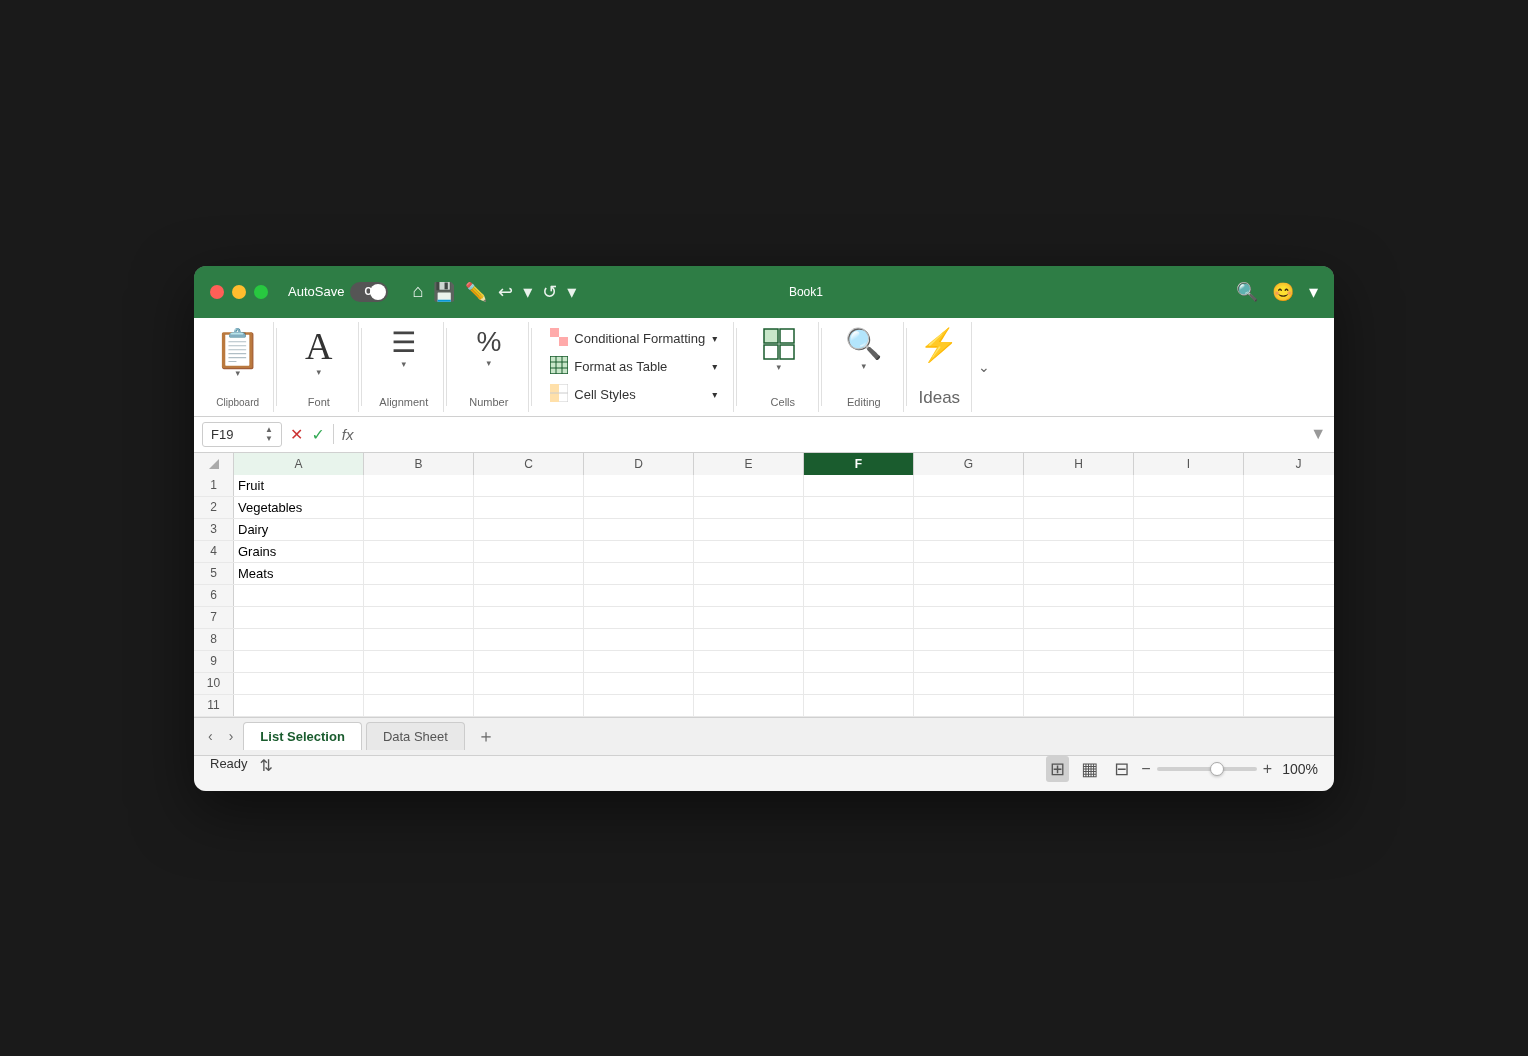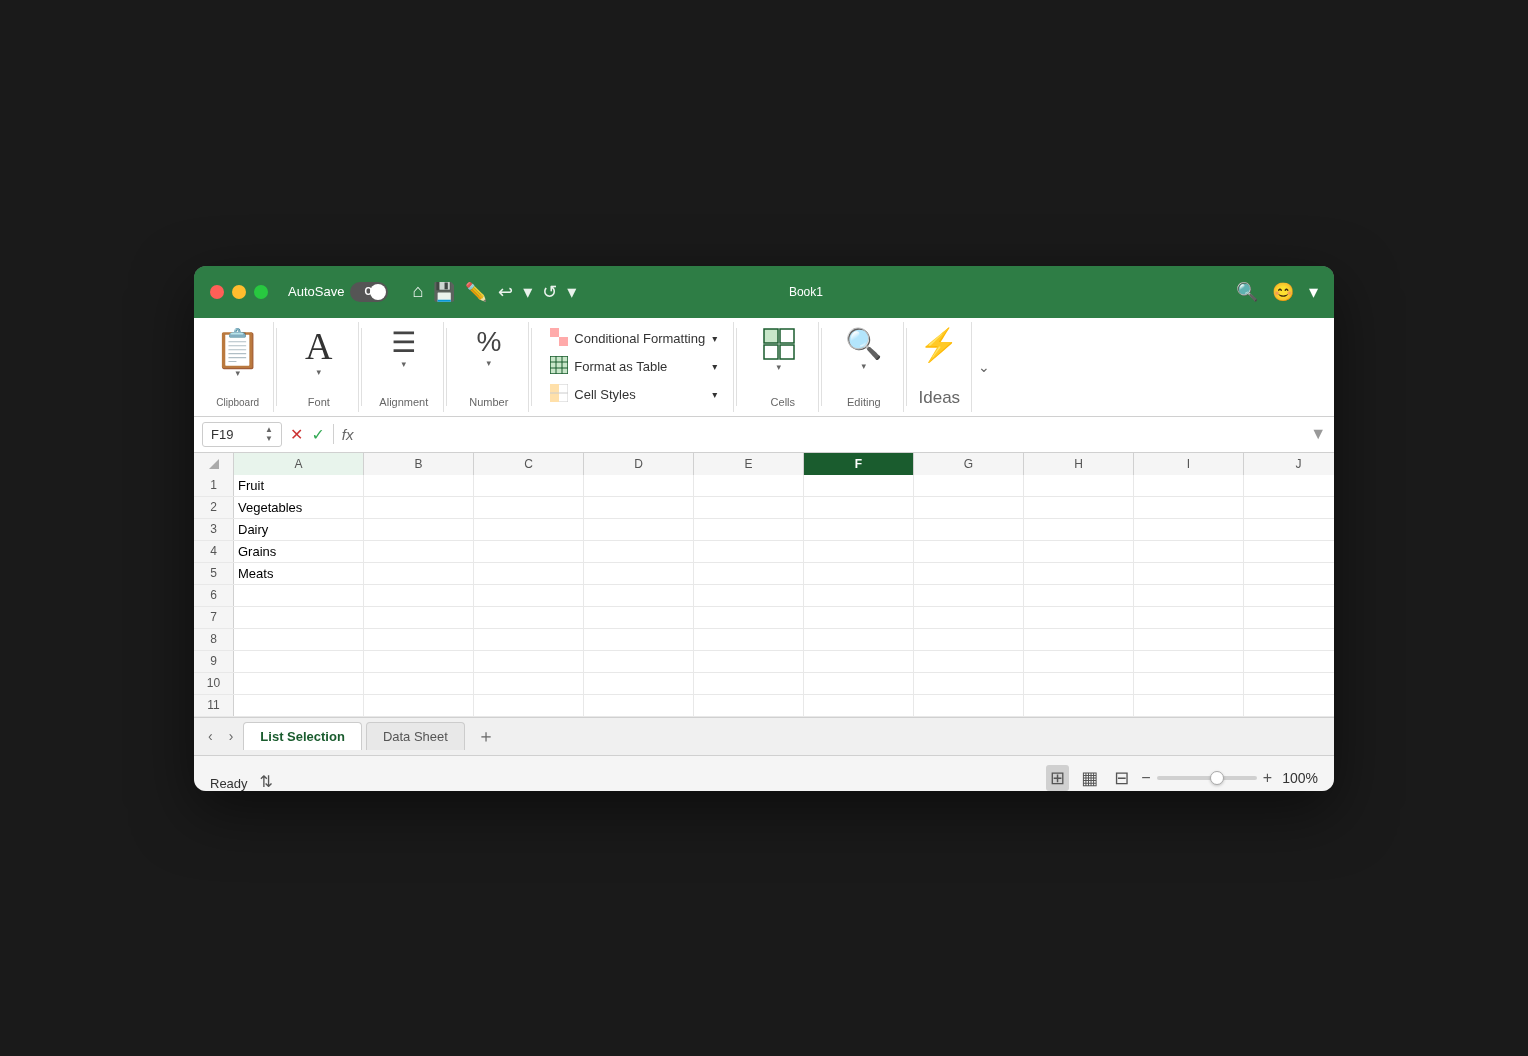--- a/index.html
+++ b/index.html
@@ -445,21 +445,21 @@
       cursor: pointer;
       padding: 4px 8px;
     }
 
     
     .status-bar {
       background: #f5f5f5;
       border-top: 1px solid #d0d0d0;
       height: 36px;
       display: flex;
-      align-items: flex-end;
+      align-items: flex-start;
       padding: 0 16px;
       gap: 12px;
     }
     .status-text { font-size: 13px; color: #333; }
     .status-icon { font-size: 16px; color: #555; cursor: pointer; }
     .status-right {
       margin-left: auto;
       display: flex;
       align-items: center;
       gap: 8px;

